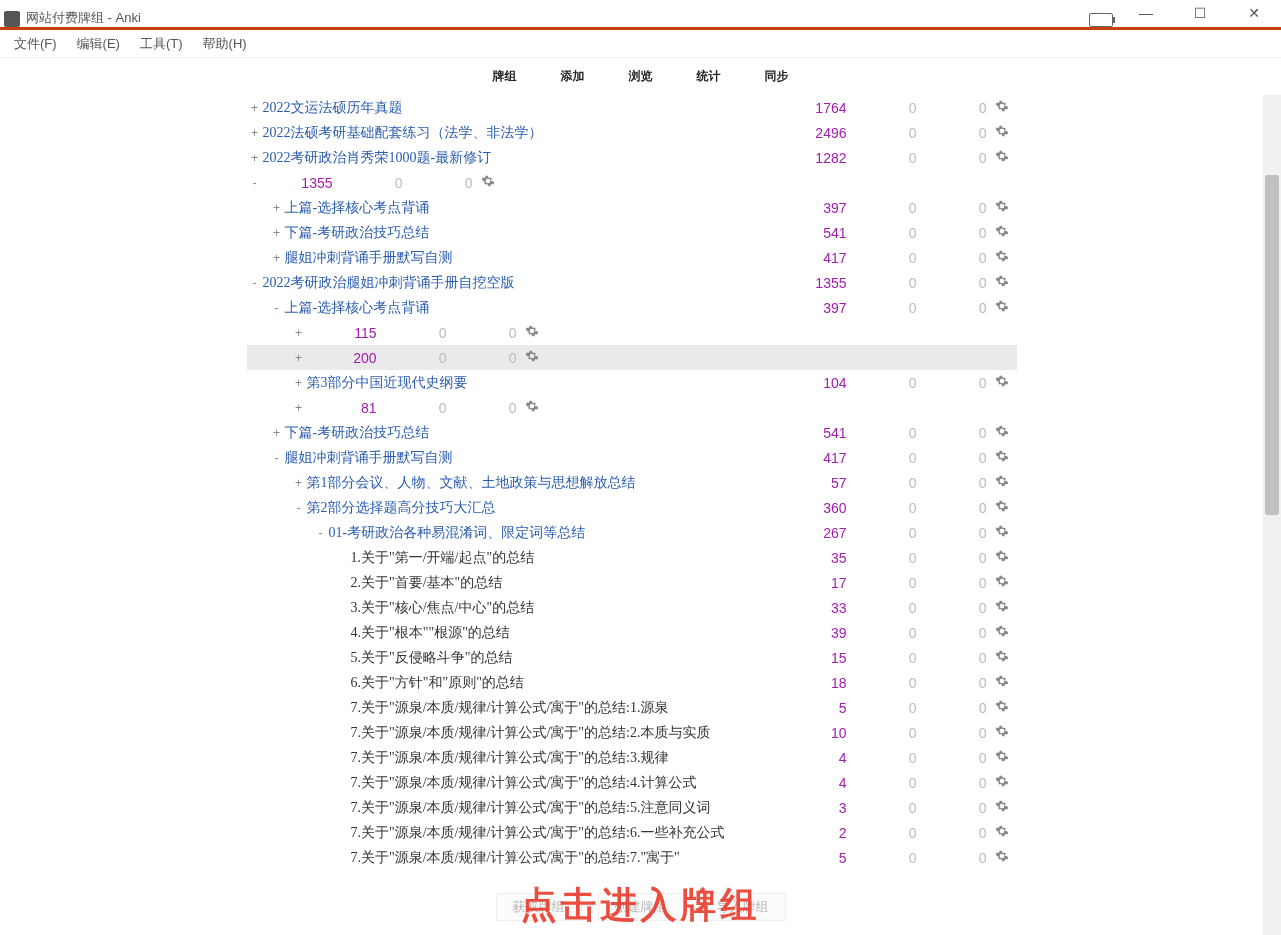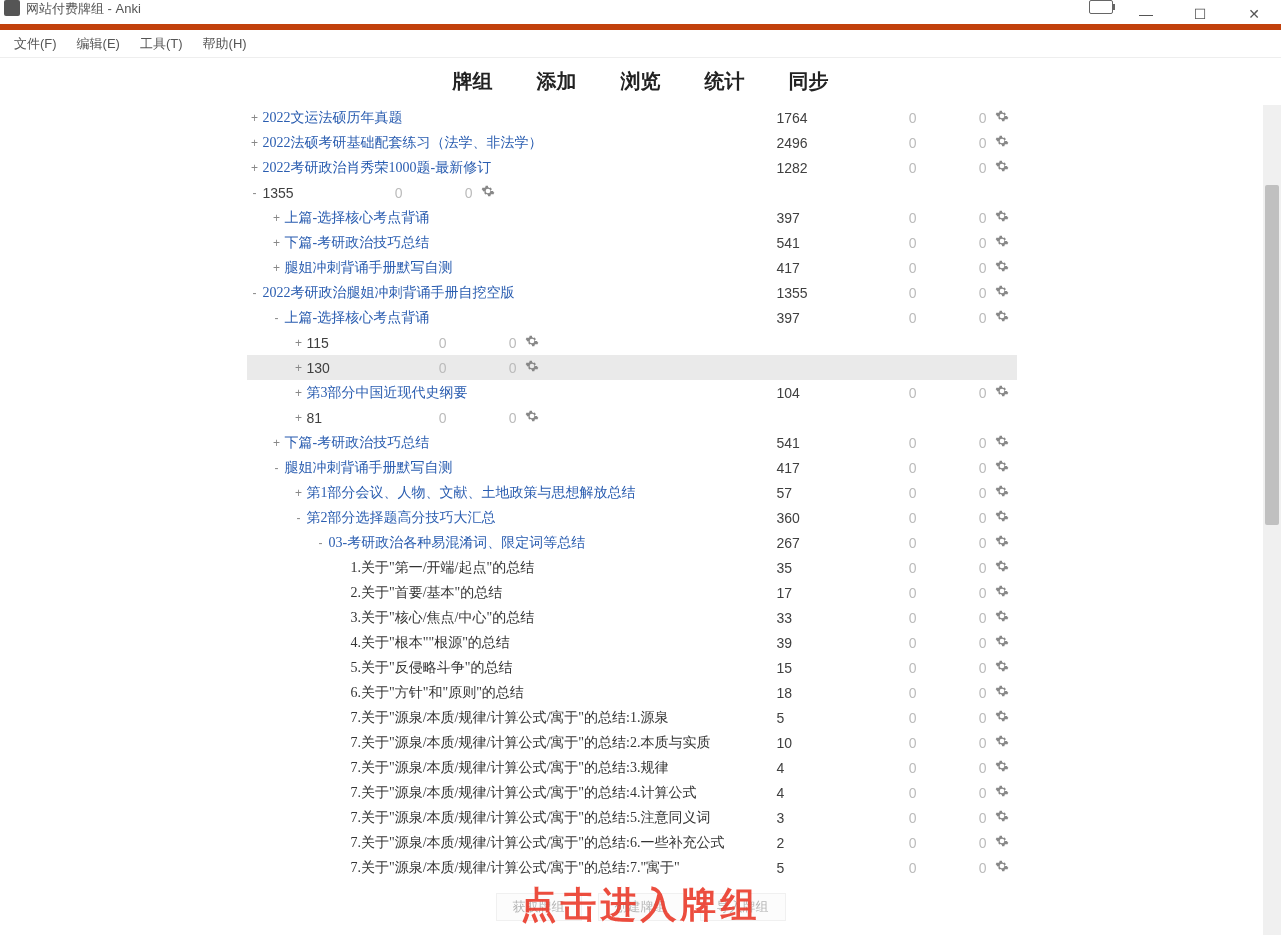--- a/index.html
+++ b/index.html
@@ -1,39 +1,39 @@
 <!DOCTYPE html>
 <html><head>
 <meta charset="utf-8">
 <style>
 * { margin:0; padding:0; box-sizing:border-box; }
 body { font-family:"Microsoft YaHei",Arial,sans-serif; font-size:14px; background:#fff; color:#333; }
 .window { width:1281px; height:935px; display:flex; flex-direction:column; }
-.titlebar { height:30px; display:flex; align-items:flex-start; padding:0 4px; background:#fff; border-bottom:6px solid #c2410c; }
+.titlebar { height:30px; display:flex; align-items:flex-end; padding:0 4px; background:#fff; border-bottom:3px solid #c2410c; }
 .titlebar .icon { width:16px; height:16px; margin-right:6px; background:#555; border-radius:2px; display:inline-block; }
 .titlebar .title { flex:1; font-size:13px; color:#555; }
 .winbtns { display:flex; gap:8px; }
 .winbtn { width:46px; height:28px; display:flex; align-items:center; justify-content:center; color:#555; cursor:pointer; font-size:14px; }
 .battery-icon { width:24px; height:14px; border:1px solid #666; border-radius:2px; margin-right:10px; position:relative; }
 .battery-icon::after { content:""; position:absolute; right:-3px; top:3px; width:2px; height:6px; background:#666; }
 .menubar { height:28px; display:flex; align-items:center; padding:4px 6px; gap:4px; background:#fff; color:#555; border-bottom:1px solid #eee; font-size:13px; }
 .menuitem { padding:3px 8px; cursor:pointer; }
-.toolbar { display:flex; justify-content:center; gap:44px; padding:10px 0; font-weight:bold; font-size:20px; }
+.toolbar { display:flex; justify-content:center; gap:44px; padding:10px 0; font-weight:bold; font-size:12px; }
 .tool { cursor:pointer; color:#222; }
 .content { flex:1; overflow:hidden; position:relative; display:flex; }
 .deck-area { flex:1; overflow-y:auto; padding-bottom:60px; }
 .scrollbar { width:18px; background:#f0f0f0; position:relative; }
 .thumb { position:absolute; left:2px; right:2px; top:80px; height:340px; background:#c0c0c0; border-radius:2px; }
 .deck-list { width:770px; margin:0 auto; }
 .row { display:flex; align-items:center; height:25px; font-size:14px; }
 .row.hl { background:#eaeaea; }
 .toggle { width:16px; text-align:center; color:#888; cursor:pointer; font-size:12px; }
 .name { flex:1; color:#2a5db0; cursor:pointer;font-family:Liberation Serif, serif; }
 .name.plain { color:#333; cursor:default; }
-.col-new { width:70px; text-align:left; color:#404040; }
+.col-new { width:70px; text-align:right; color:#a21caf; }
 .col-learn { width:70px; text-align:right; color:#bbb; }
 .col-due { width:70px; text-align:right; color:#bbb; }
 .gear { width:30px; text-align:center; color:#888; cursor:pointer; }
 .gear svg { width:14px; height:14px; }
 .footer { position:absolute; bottom:0; left:0; right:0; height:56px; display:flex; align-items:center; justify-content:center; }
 .overlay { position:absolute; bottom:5px; left:50%; transform:translateX(-50%); font-size:36px; font-weight:bold; color:#ea3a2a; letter-spacing:4px; z-index:10; opacity:0.9; }
 .fbtn { background:#f6f6f6; border:1px solid #ccc; padding:4px 16px; margin:0 8px; font-size:13px; cursor:pointer; opacity:0.3; }
 </style>
 </head>
 <body>
@@ -161,21 +161,21 @@
             <span class="toggle">+</span>
             <span class="col-new">115</span>
             <span class="col-learn">0</span>
             <span class="col-due">0</span>
             <span class="gear"><svg viewBox="0 0 24 24" fill="currentColor">
                 <path d="M12 8a4 4 0 100 8 4 4 0 000-8zm9 4a7 7 0 01-.1 1.2l2 1.6-2 3.4-2.4-.9a7 7 0 01-2 1.2l-.4 2.5h-4l-.4-2.5a7 7 0 01-2-1.2l-2.4.9-2-3.4 2-1.6A7 7 0 013 12a7 7 0 01.1-1.2l-2-1.6 2-3.4 2.4.9a7 7 0 012-1.2L7.9 3h4l.4 2.5a7 7 0 012 1.2l2.4-.9 2 3.4-2 1.6c.1.4.1.8.1 1.2z"></path>
               </svg></span>
           </div>
           <div class="row hl" style="padding-left: 44px;">
             <span class="toggle">+</span>
-            <span class="col-new">130</span>
+            <span class="col-new">200</span>
             <span class="col-learn">0</span>
             <span class="col-due">0</span>
             <span class="gear"><svg viewBox="0 0 24 24" fill="currentColor">
                 <path d="M12 8a4 4 0 100 8 4 4 0 000-8zm9 4a7 7 0 01-.1 1.2l2 1.6-2 3.4-2.4-.9a7 7 0 01-2 1.2l-.4 2.5h-4l-.4-2.5a7 7 0 01-2-1.2l-2.4.9-2-3.4 2-1.6A7 7 0 013 12a7 7 0 01.1-1.2l-2-1.6 2-3.4 2.4.9a7 7 0 012-1.2L7.9 3h4l.4 2.5a7 7 0 012 1.2l2.4-.9 2 3.4-2 1.6c.1.4.1.8.1 1.2z"></path>
               </svg></span>
           </div>
           <div class="row" style="padding-left: 44px;">
             <span class="toggle">+</span>
             <span class="name">第3部分中国近现代史纲要</span>
             <span class="col-new">104</span>
@@ -229,21 +229,21 @@
             <span class="name">第2部分选择题高分技巧大汇总</span>
             <span class="col-new">360</span>
             <span class="col-learn">0</span>
             <span class="col-due">0</span>
             <span class="gear"><svg viewBox="0 0 24 24" fill="currentColor">
                 <path d="M12 8a4 4 0 100 8 4 4 0 000-8zm9 4a7 7 0 01-.1 1.2l2 1.6-2 3.4-2.4-.9a7 7 0 01-2 1.2l-.4 2.5h-4l-.4-2.5a7 7 0 01-2-1.2l-2.4.9-2-3.4 2-1.6A7 7 0 013 12a7 7 0 01.1-1.2l-2-1.6 2-3.4 2.4.9a7 7 0 012-1.2L7.9 3h4l.4 2.5a7 7 0 012 1.2l2.4-.9 2 3.4-2 1.6c.1.4.1.8.1 1.2z"></path>
               </svg></span>
           </div>
           <div class="row" style="padding-left: 66px;">
             <span class="toggle">-</span>
-            <span class="name">03-考研政治各种易混淆词、限定词等总结</span>
+            <span class="name">01-考研政治各种易混淆词、限定词等总结</span>
             <span class="col-new">267</span>
             <span class="col-learn">0</span>
             <span class="col-due">0</span>
             <span class="gear"><svg viewBox="0 0 24 24" fill="currentColor">
                 <path d="M12 8a4 4 0 100 8 4 4 0 000-8zm9 4a7 7 0 01-.1 1.2l2 1.6-2 3.4-2.4-.9a7 7 0 01-2 1.2l-.4 2.5h-4l-.4-2.5a7 7 0 01-2-1.2l-2.4.9-2-3.4 2-1.6A7 7 0 013 12a7 7 0 01.1-1.2l-2-1.6 2-3.4 2.4.9a7 7 0 012-1.2L7.9 3h4l.4 2.5a7 7 0 012 1.2l2.4-.9 2 3.4-2 1.6c.1.4.1.8.1 1.2z"></path>
               </svg></span>
           </div>
           <div class="row" style="padding-left: 88px;">
             <span class="toggle"></span>
             <span class="name plain">1.关于"第一/开端/起点"的总结</span>

